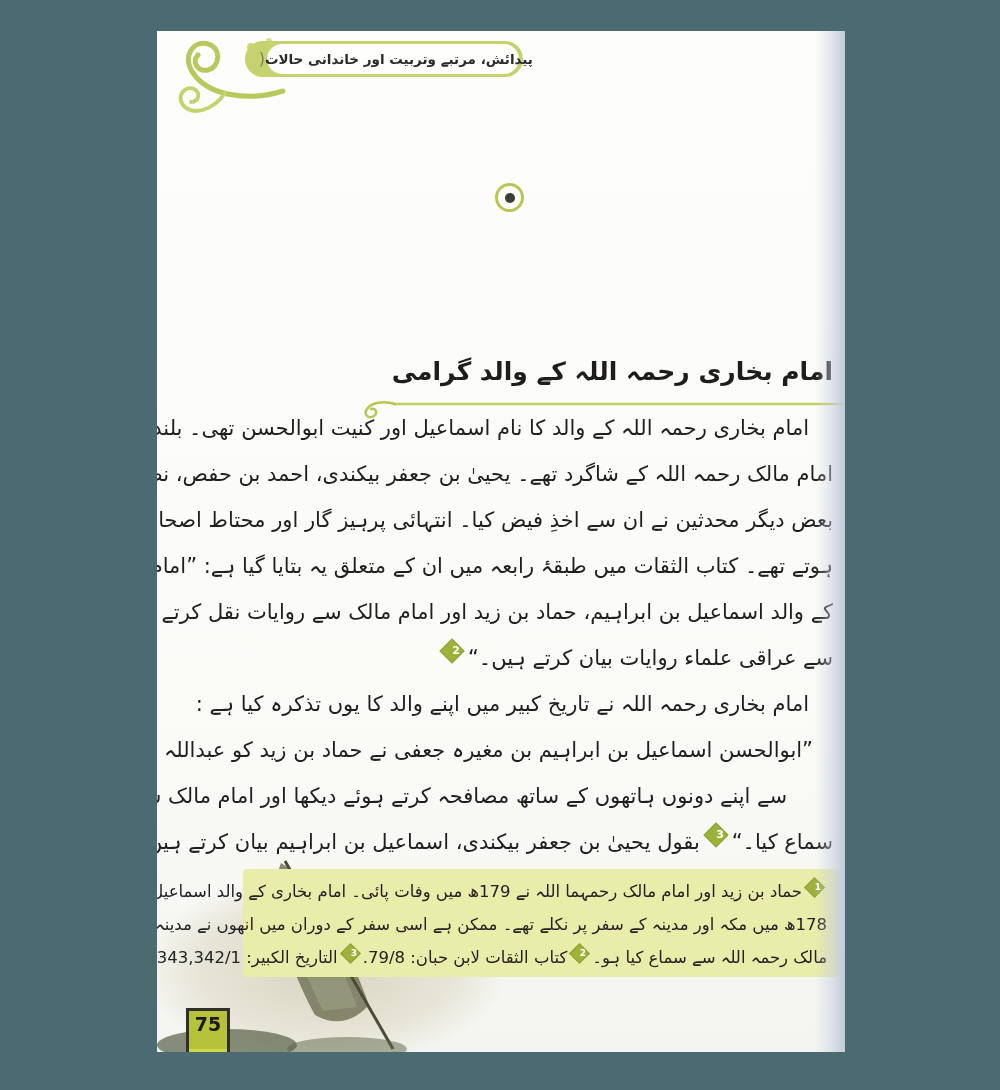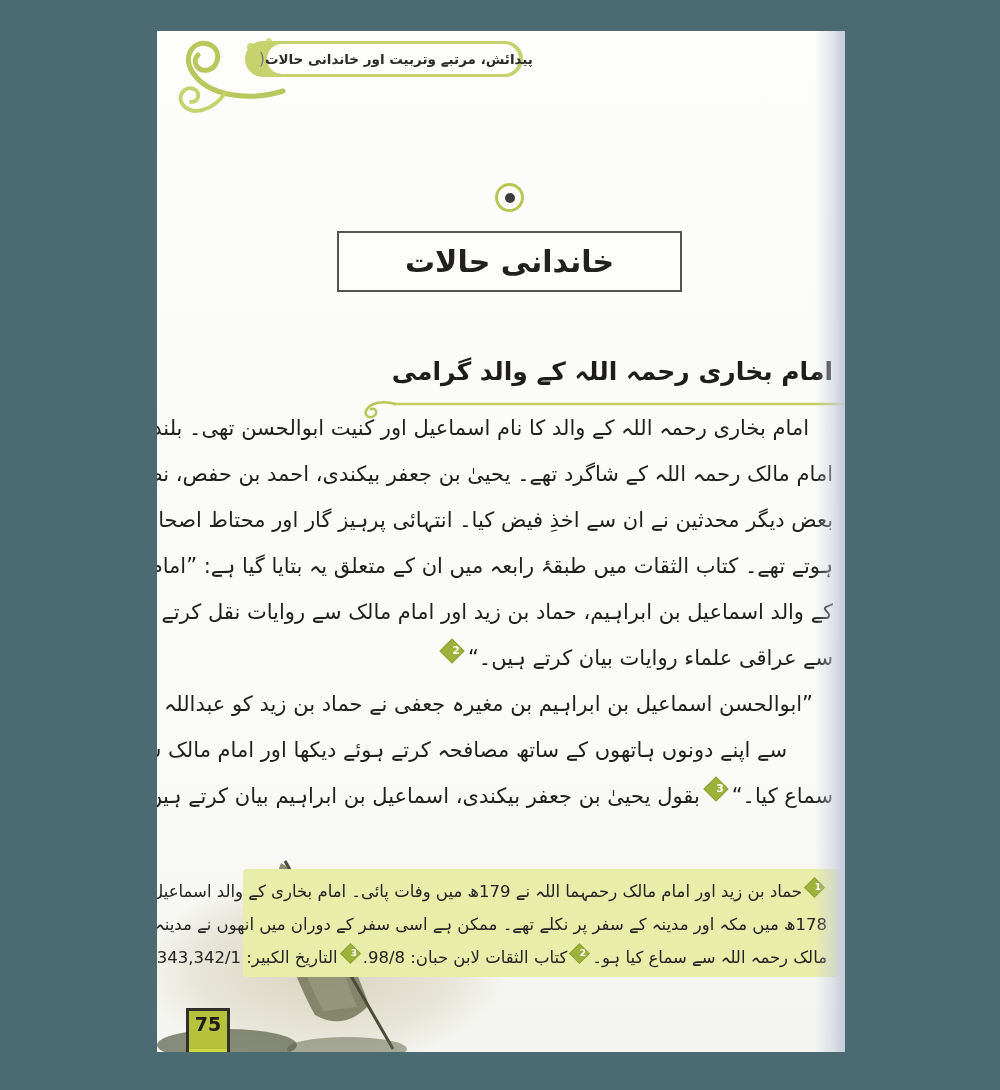--- a/index.html
+++ b/index.html
@@ -115,43 +115,41 @@
     <div class="header-capsule">
       <span>پیدائش، مرتبے وتربیت اور خاندانی حالات</span>
       <span class="header-paren">(</span>
     </div>
   </div>
 
   <div class="ornament">
       <i></i>
     </div>
 
-  <div class="title-box">
-    <span>خاندانی حالات</span>
-  </div>
 
   <div class="section-heading">امام بخاری رحمہ اللہ کے والد گرامی</div>
   <div class="heading-underline">
     <svg width="496" height="22" viewBox="0 0 496 22">
       <path d="M496,7 L44,7" stroke="#c3cf5e" stroke-width="2.5" fill="none"></path>
       <path d="M46,7 C34,3 22,6 18,12 C14,18 20,22 25,19 C29,16 27,11 22,12" fill="none" stroke="#b8c654" stroke-width="2.5" stroke-linecap="round"></path>
     </svg>
   </div>
 
   <div class="body-col">
     <div class="line ind">امام بخاری رحمہ اللہ کے والد کا نام اسماعیل اور کنیت ابوالحسن تھی۔ بلند مرتبے کے محدّث اور</div>
     <div class="line">امام مالک رحمہ اللہ کے شاگرد تھے۔ یحییٰ بن جعفر بیکندی، احمد بن حفص، نصر بن حسین اور</div>
     <div class="line">بعض دیگر محدثین نے ان سے اخذِ فیض کیا۔ انتہائی پرہیز گار اور محتاط اصحاب علم میں شمار</div>
     <div class="line">ہوتے تھے۔ کتاب الثقات میں طبقۂ رابعہ میں ان کے متعلق یہ بتایا گیا ہے: ”امام بخاری</div>
     <div class="line">
       <span>کے والد اسماعیل بن ابراہیم، حماد بن زید اور امام مالک سے روایات نقل کرتے ہیں۔</span>
     </div>
     <div class="line endline">
       <span>سے عراقی علماء روایات بیان کرتے ہیں۔“</span><span class="fnm"><i>2</i></span>
     </div>
+    <div class="line endline ind">امام بخاری رحمہ اللہ نے تاریخ کبیر میں اپنے والد کا یوں تذکرہ کیا ہے :</div>
     <div class="line quote-first">”ابوالحسن اسماعیل بن ابراہیم بن مغیرہ جعفی نے حماد بن زید کو عبداللہ بن مبارک</div>
     <div class="line quote-mid">سے اپنے دونوں ہاتھوں کے ساتھ مصافحہ کرتے ہوئے دیکھا اور امام مالک سے</div>
     <div class="line">
       <span>سماع کیا۔“</span><span class="fnm"><i>3</i></span><span>بقول یحییٰ بن جعفر بیکندی، اسماعیل بن ابراہیم بیان کرتے ہیں:</span>
     </div>
   </div>
 
   <div class="quill-art">
     <svg width="350" height="195" viewBox="0 0 350 195">
       <path d="M212,148 C186,78 158,26 124,6 C112,34 124,96 158,158 C178,170 198,164 212,148 Z" fill="#74765a" opacity="0.85"></path>
@@ -162,21 +160,21 @@
       <ellipse cx="190" cy="192" rx="60" ry="12" fill="#5a6244" opacity="0.5"></ellipse>
     </svg>
   </div>
 
   <div class="footnote-box">
     <div class="fn-line">
       <span class="fnm"><i>1</i></span><span>حماد بن زید اور امام مالک رحمہما اللہ نے 179ھ میں وفات پائی۔ امام بخاری کے والد اسماعیل حج کی نیت سے</span>
     </div>
     <div class="fn-line">178ھ میں مکہ اور مدینہ کے سفر پر نکلے تھے۔ ممکن ہے اسی سفر کے دوران میں انھوں نے مدینہ میں امام</div>
     <div class="fn-line">
-      <span>مالک رحمہ اللہ سے سماع کیا ہو۔</span><span class="fnm"><i>2</i></span><span>کتاب الثقات لابن حبان: 98/8.</span><span class="fnm"><i>3</i></span><span>التاریخ الکبیر: 343,342/1.</span>
+      <span>مالک رحمہ اللہ سے سماع کیا ہو۔</span><span class="fnm"><i>2</i></span><span>کتاب الثقات لابن حبان: 79/8.</span><span class="fnm"><i>3</i></span><span>التاریخ الکبیر: 343,342/1.</span>
     </div>
   </div>
 
   <div class="page-tab">
     <span class="num">75</span>
     <span class="strip"></span>
   </div>
 
   <div class="page-edge"></div>
 

